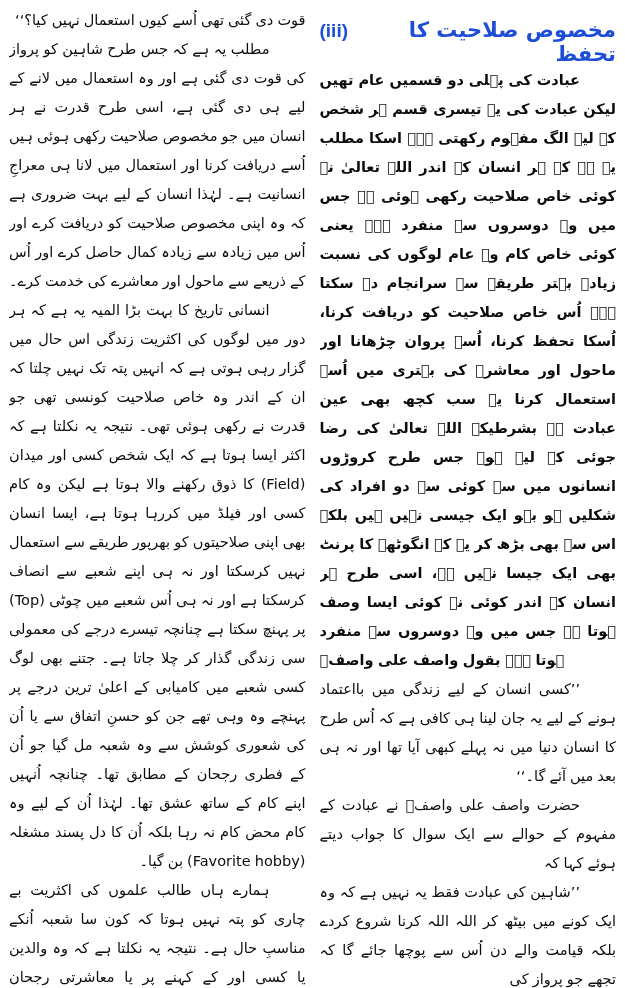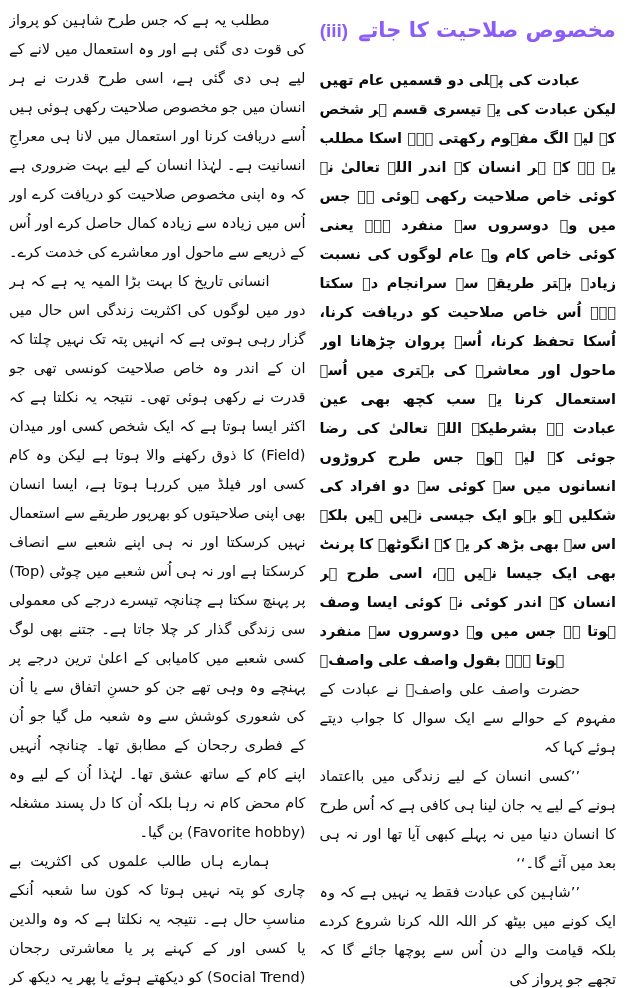--- a/index.html
+++ b/index.html
@@ -33,27 +33,27 @@
     font-size: 14.5px;
     line-height: 29px;
     color: #0c0c0c;
     text-align: justify;
     text-justify: inter-word;
     word-spacing: -0.5px;
   }
   .indent { text-indent: 36px; }
   .flush-last { text-align-last: left; font-weight: bold; }
   .heading {
-    margin: 12px 0 24px 0;
+    margin: 12px 0 0 0;
     display: flex;
     direction: ltr;           
     justify-content: center;
     align-items: baseline;
     gap: 10px;
-    color: #8b5cf6;
+    color: #1d4ed8;
   }
   .heading .h-num {
     font-family: "Liberation Sans", sans-serif;
     font-size: 19px;
     font-weight: 700;
   }
   .heading .h-title {
     direction: rtl;
     unicode-bidi: embed;
     font-family: "DejaVu Sans", sans-serif;
@@ -63,33 +63,34 @@
 </style>
 </head>
 <body>
 
 <div class="page">
 
   <div class="col">
 
     <h2 class="heading">
       <span class="h-num">(iii)</span>
-      <span class="h-title">مخصوص صلاحیت کا جاتے</span>
+      <span class="h-title">مخصوص صلاحیت کا تحفظ</span>
     </h2>
 
     <p class="body-par indent flush-last">عبادت کی پہلی دو قسمیں عام تھیں لیکن عبادت کی یہ تیسری قسم ہر شخص کے لیے الگ مفہوم رکھتی ہے۔ اسکا مطلب یہ ہے کہ ہر انسان کے اندر اللہ تعالیٰ نے کوئی خاص صلاحیت رکھی ہوئی ہے جس میں وہ دوسروں سے منفرد ہے۔ یعنی کوئی خاص کام وہ عام لوگوں کی نسبت زیادہ بہتر طریقے سے سرانجام دے سکتا ہے۔ اُس خاص صلاحیت کو دریافت کرنا، اُسکا تحفظ کرنا، اُسے پروان چڑھانا اور ماحول اور معاشرے کی بہتری میں اُسے استعمال کرنا یہ سب کچھ بھی عین عبادت ہے بشرطیکہ اللہ تعالیٰ کی رضا جوئی کے لیے ہو۔ جس طرح کروڑوں انسانوں میں سے کوئی سے دو افراد کی شکلیں ہو بہو ایک جیسی نہیں ہیں بلکہ اس سے بھی بڑھ کر یہ کہ انگوٹھے کا پرنٹ بھی ایک جیسا نہیں ہے، اسی طرح ہر انسان کے اندر کوئی نہ کوئی ایسا وصف ہوتا ہے جس میں وہ دوسروں سے منفرد ہوتا ہے۔ بقول واصف علی واصفؒ</p>
 
+    <p class="body-par indent">’’کسی انسان کے لیے زندگی میں بااعتماد ہونے کے لیے یہ جان لینا ہی کافی ہے کہ اُس طرح کا انسان دنیا میں نہ پہلے کبھی آیا تھا اور نہ ہی بعد میں آئے گا۔‘‘</p>
+
     <p class="body-par indent">حضرت واصف علی واصفؒ نے عبادت کے مفہوم کے حوالے سے ایک سوال کا جواب دیتے ہوئے کہا کہ</p>
-
-    <p class="body-par indent">’’کسی انسان کے لیے زندگی میں بااعتماد ہونے کے لیے یہ جان لینا ہی کافی ہے کہ اُس طرح کا انسان دنیا میں نہ پہلے کبھی آیا تھا اور نہ ہی بعد میں آئے گا۔‘‘</p>
 
     <p class="body-par indent">’’شاہین کی عبادت فقط یہ نہیں ہے کہ وہ ایک کونے میں بیٹھ کر اللہ اللہ کرنا شروع کردے بلکہ قیامت والے دن اُس سے پوچھا جائے گا کہ تجھے جو پرواز کی</p>
   </div>
 
   <div class="col">
+    <p class="body-par">قوت دی گئی تھی اُسے کیوں استعمال نہیں کیا؟‘‘</p>
 
     <p class="body-par indent">مطلب یہ ہے کہ جس طرح شاہین کو پرواز کی قوت دی گئی ہے اور وہ استعمال میں لانے کے لیے ہی دی گئی ہے، اسی طرح قدرت نے ہر انسان میں جو مخصوص صلاحیت رکھی ہوئی ہیں اُسے دریافت کرنا اور استعمال میں لانا ہی معراجِ انسانیت ہے۔ لہٰذا انسان کے لیے بہت ضروری ہے کہ وہ اپنی مخصوص صلاحیت کو دریافت کرے اور اُس میں زیادہ سے زیادہ کمال حاصل کرے اور اُس کے ذریعے سے ماحول اور معاشرے کی خدمت کرے۔</p>
 
     <p class="body-par indent">انسانی تاریخ کا بہت بڑا المیہ یہ ہے کہ ہر دور میں لوگوں کی اکثریت زندگی اس حال میں گزار رہی ہوتی ہے کہ انہیں پتہ تک نہیں چلتا کہ ان کے اندر وہ خاص صلاحیت کونسی تھی جو قدرت نے رکھی ہوئی تھی۔ نتیجہ یہ نکلتا ہے کہ اکثر ایسا ہوتا ہے کہ ایک شخص کسی اور میدان (Field) کا ذوق رکھنے والا ہوتا ہے لیکن وہ کام کسی اور فیلڈ میں کررہا ہوتا ہے، ایسا انسان بھی اپنی صلاحیتوں کو بھرپور طریقے سے استعمال نہیں کرسکتا اور نہ ہی اپنے شعبے سے انصاف کرسکتا ہے اور نہ ہی اُس شعبے میں چوٹی (Top) پر پہنچ سکتا ہے چنانچہ تیسرے درجے کی معمولی سی زندگی گذار کر چلا جاتا ہے۔ جتنے بھی لوگ کسی شعبے میں کامیابی کے اعلیٰ ترین درجے پر پہنچے وہ وہی تھے جن کو حسنِ اتفاق سے یا اُن کی شعوری کوشش سے وہ شعبہ مل گیا جو اُن کے فطری رجحان کے مطابق تھا۔ چنانچہ اُنہیں اپنے کام کے ساتھ عشق تھا۔ لہٰذا اُن کے لیے وہ کام محض کام نہ رہا بلکہ اُن کا دل پسند مشغلہ (Favorite hobby) بن گیا۔</p>
 
     <p class="body-par indent">ہمارے ہاں طالب علموں کی اکثریت بے چاری کو پتہ نہیں ہوتا کہ کون سا شعبہ اُنکے مناسبِ حال ہے۔ نتیجہ یہ نکلتا ہے کہ وہ والدین یا کسی اور کے کہنے پر یا معاشرتی رجحان (Social Trend) کو دیکھتے ہوئے یا پھر یہ دیکھ کر کہ فلاں شعبے میں خوب کمائی ہے، شعبے</p>
   </div>
 
 </div>
 

